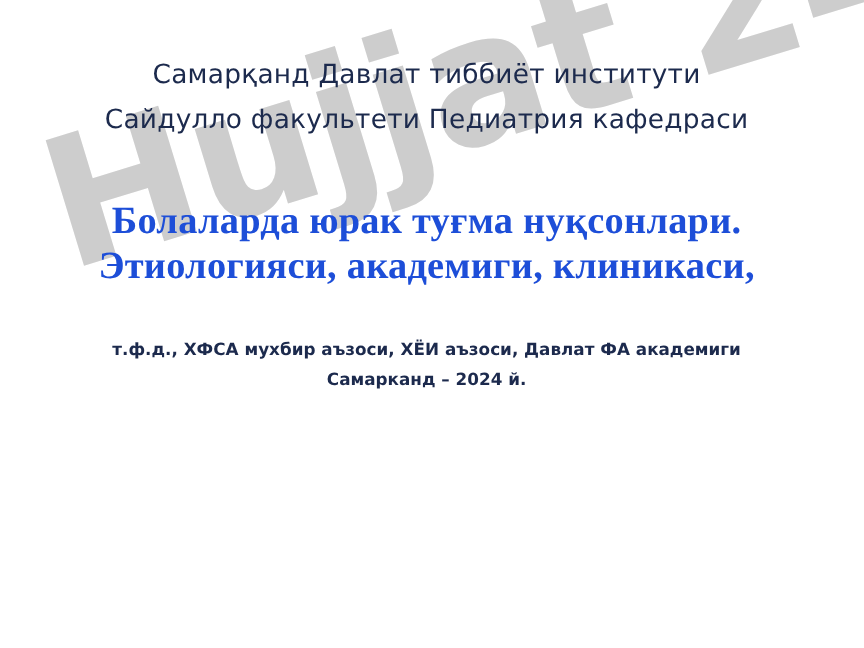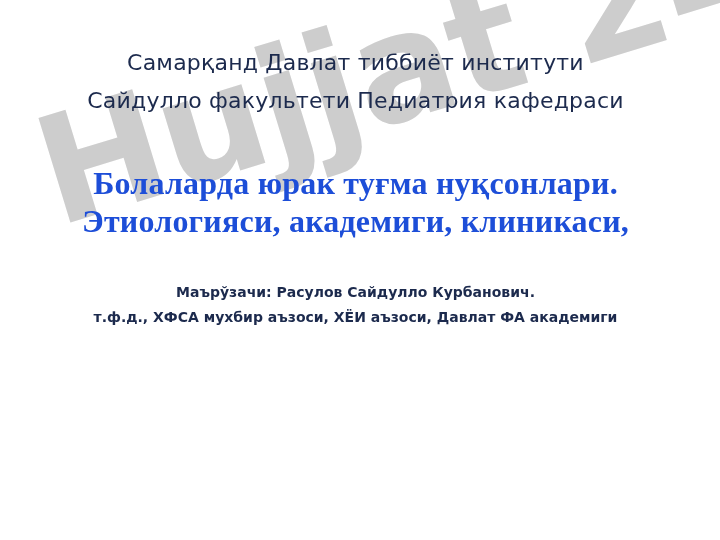--- a/index.html
+++ b/index.html
@@ -99,18 +99,18 @@
       <div class="org-line">Самарқанд  Давлат тиббиёт институти</div>
       <div class="org-line">Сайдулло факультети Педиатрия кафедраси</div>
     </div>
 
     <div class="title-block">
       <div class="title-line">Болаларда юрак туғма нуқсонлари.</div>
       <div class="title-line">Этиологияси, академиги, клиникаси,</div>
     </div>
 
     <div class="author-block">
-      <div class="author-line">Маърўзачи: Расулов Сайдулло Курбанович.</div>
       <div class="author-line">т.ф.д., ХФСА мухбир аъзоси, ХЁИ аъзоси,  Давлат ФА академиги</div>
+      <div class="author-line">Самарканд – 2024 й.</div>
     </div>
 
   </div>
 </div>
 
 </body></html>

